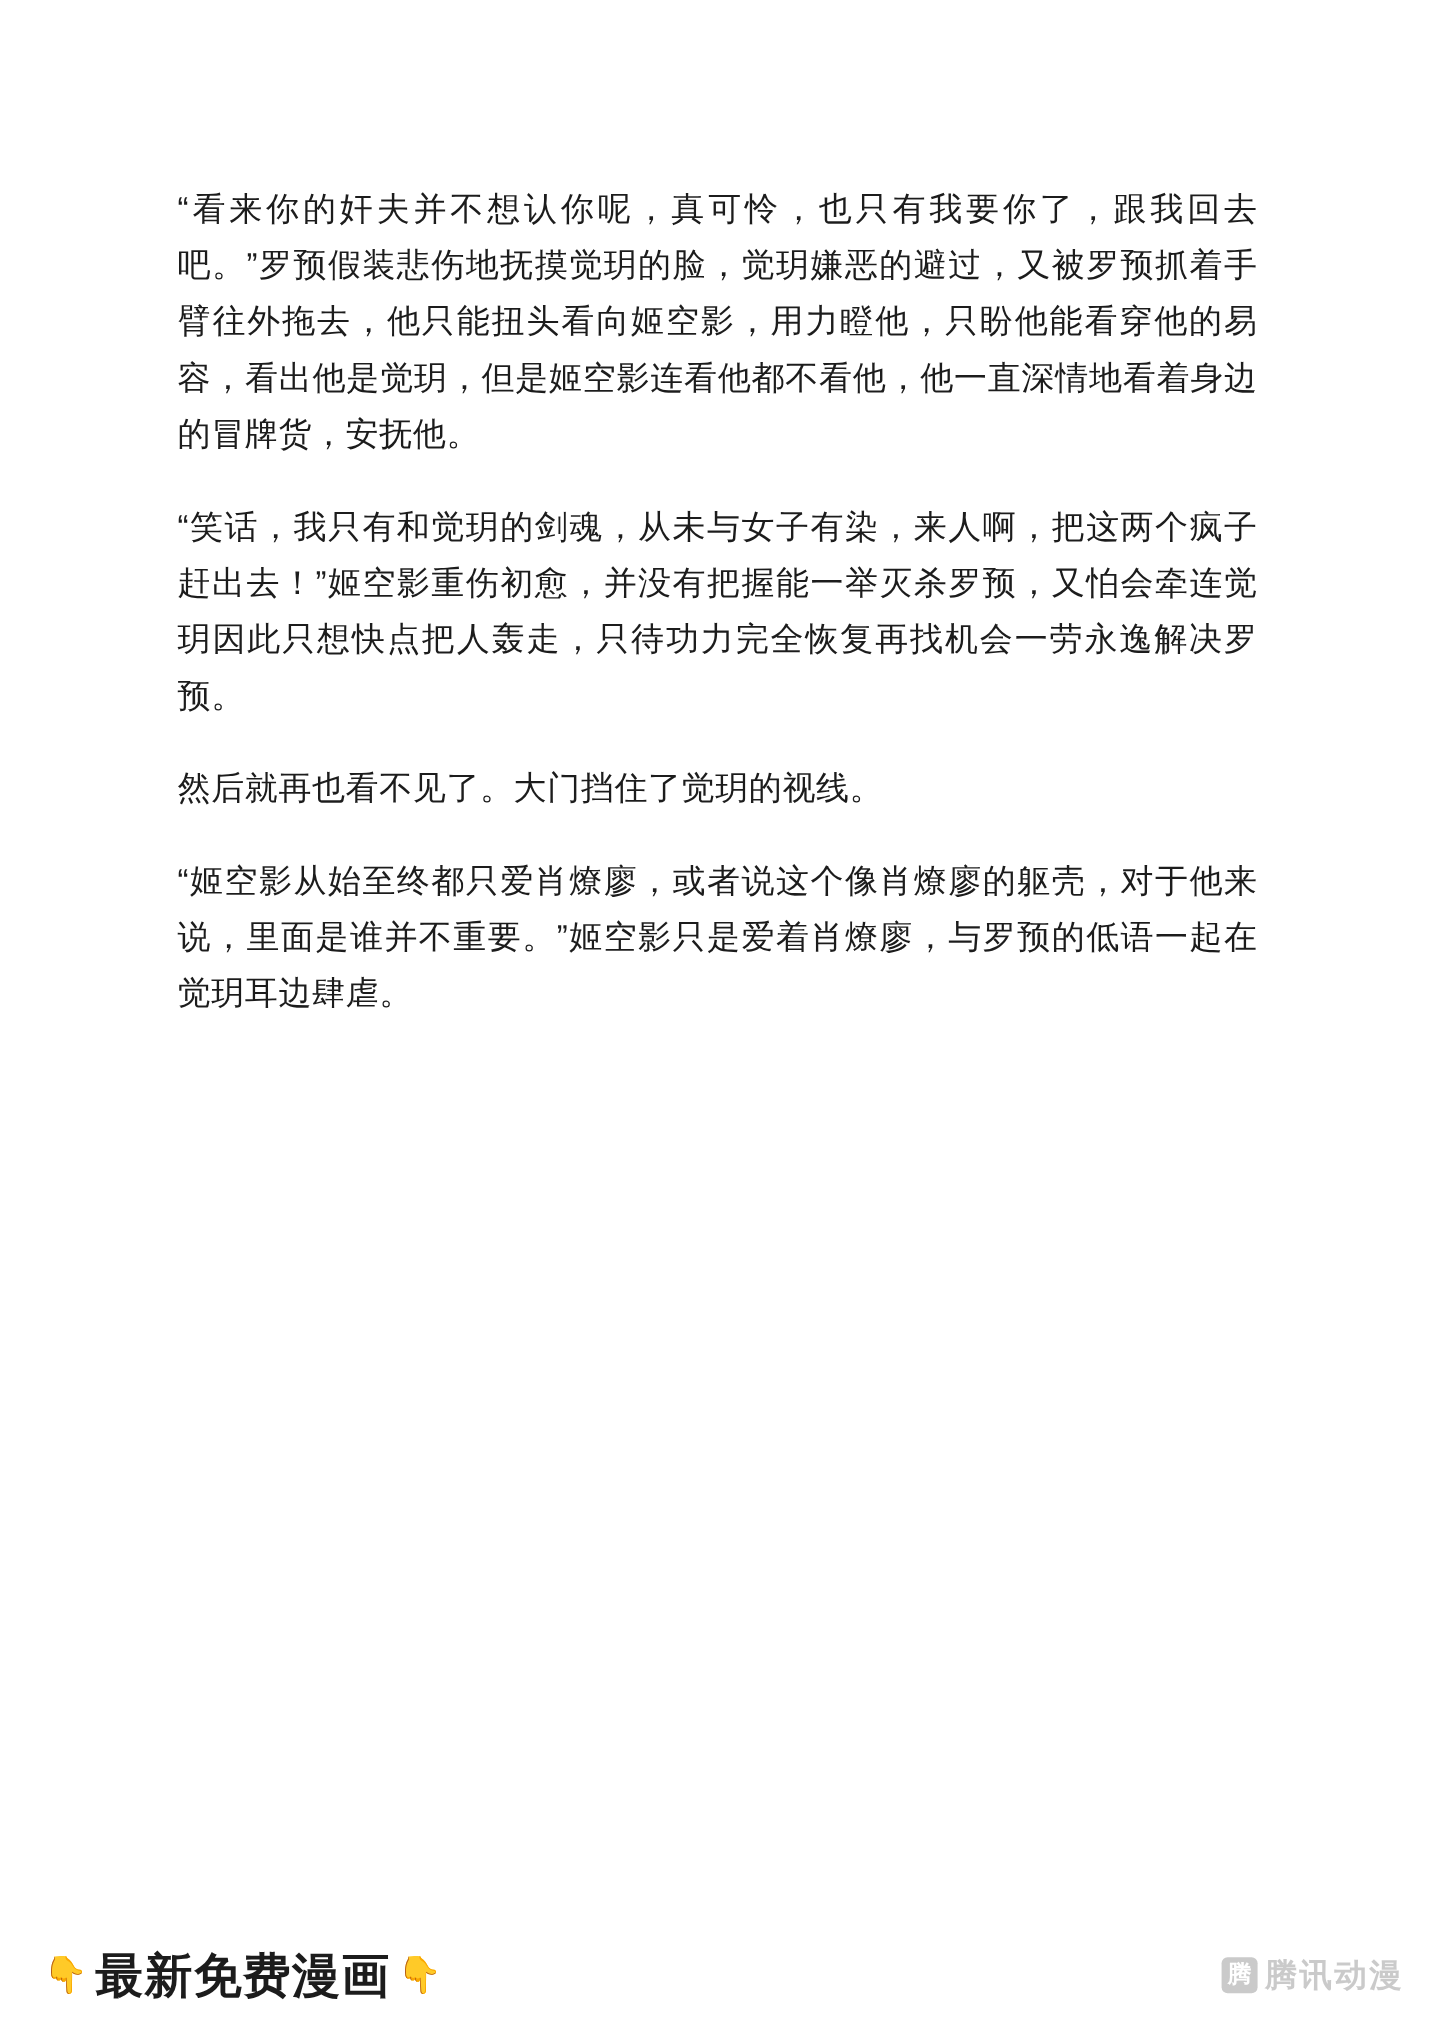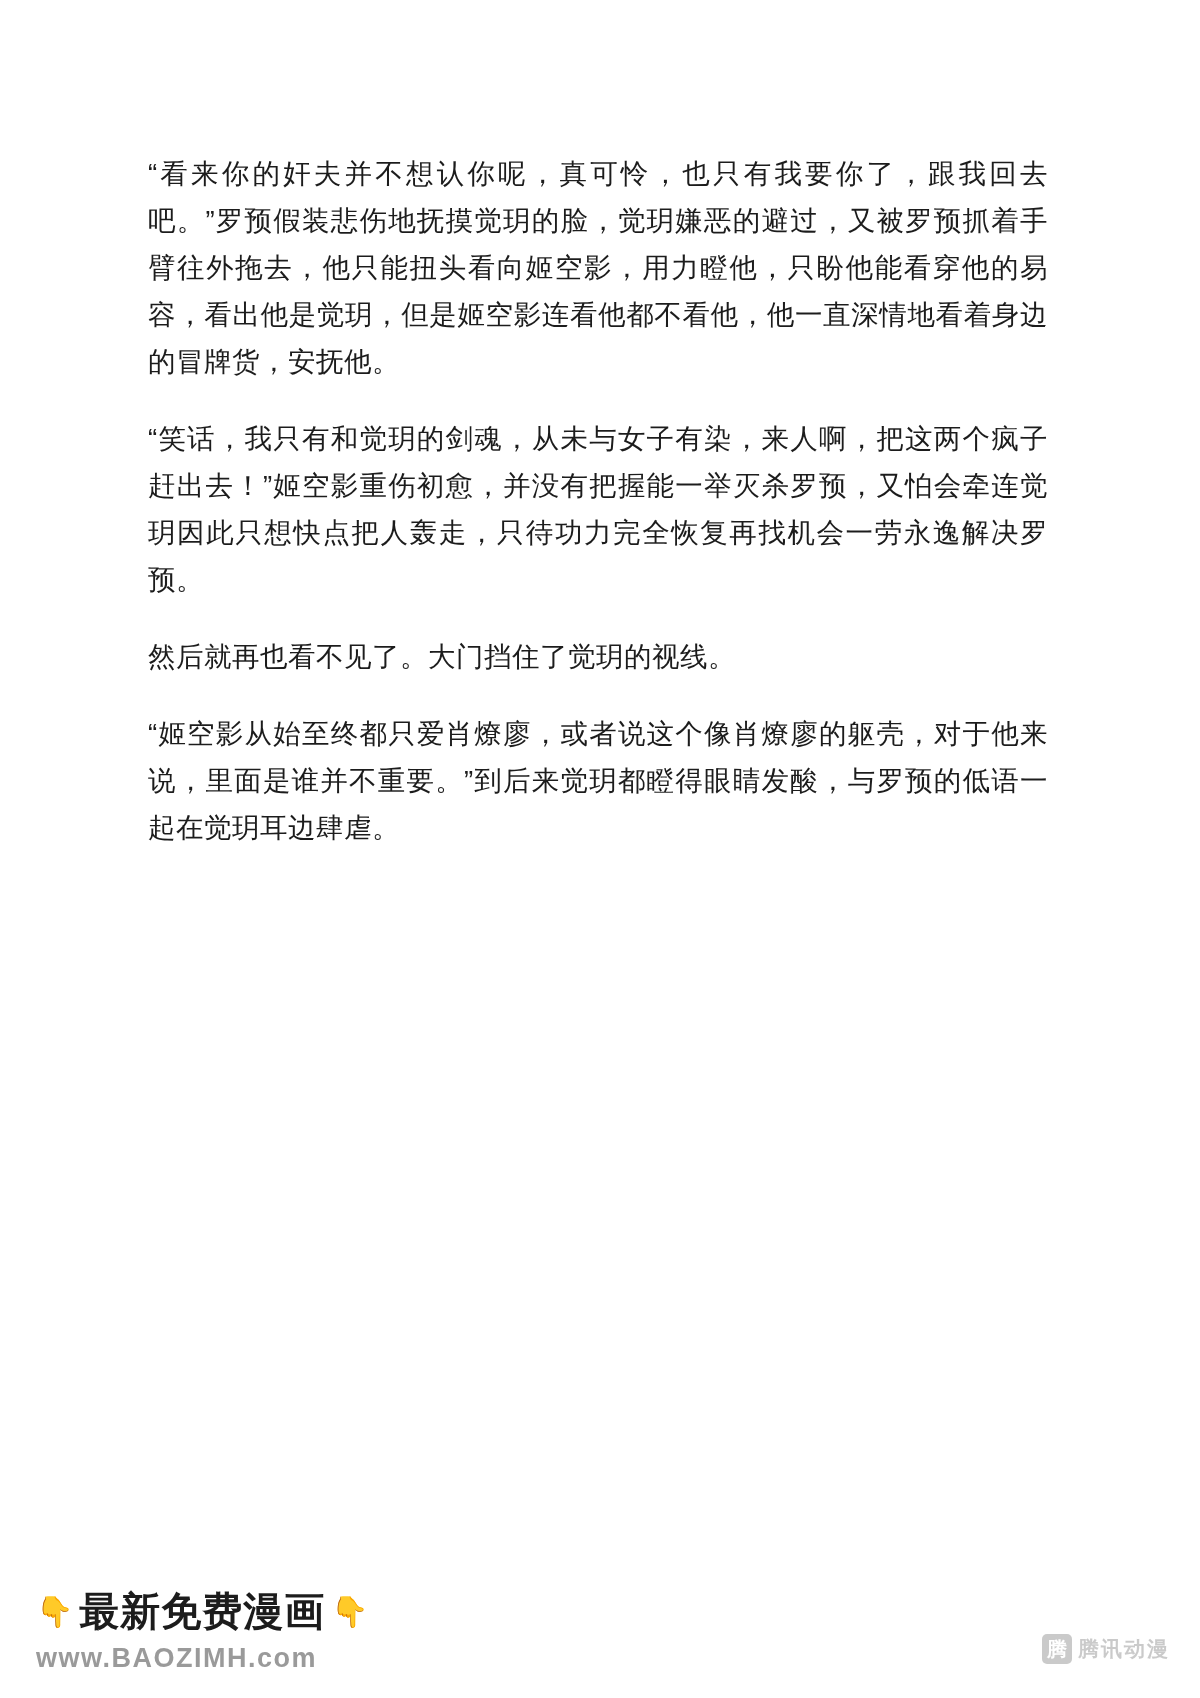--- a/index.html
+++ b/index.html
@@ -95,47 +95,46 @@
     height: 30px;
     border-radius: 5px;
     background: #111;
     color: #fff;
     font-size: 20px;
     line-height: 30px;
     text-align: center;
     font-weight: bold;
   }
   .wm-right-text {
-    font-size: 21px;
+    font-size: 27px;
     font-weight: bold;
     color: #111;
     letter-spacing: 2px;
   }
 </style>
 </head>
 <body>
 
 <div class="page">
 
   <div class="content">
     <p class="para">“看来你的奸夫并不想认你呢，真可怜，也只有我要你了，跟我回去吧。”罗预假装悲伤地抚摸觉玥的脸，觉玥嫌恶的避过，又被罗预抓着手臂往外拖去，他只能扭头看向姬空影，用力瞪他，只盼他能看穿他的易容，看出他是觉玥，但是姬空影连看他都不看他，他一直深情地看着身边的冒牌货，安抚他。</p>
     <p class="para">“笑话，我只有和觉玥的剑魂，从未与女子有染，来人啊，把这两个疯子赶出去！”姬空影重伤初愈，并没有把握能一举灭杀罗预，又怕会牵连觉玥因此只想快点把人轰走，只待功力完全恢复再找机会一劳永逸解决罗预。</p>
     <p class="para">然后就再也看不见了。大门挡住了觉玥的视线。</p>
-    <p class="para gap-large">“姬空影从始至终都只爱肖燎廖，或者说这个像肖燎廖的躯壳，对于他来说，里面是谁并不重要。”到后来觉玥都瞪得眼睛发酸，与罗预的低语一起在觉玥耳边肆虐。</p>
+    <p class="para gap-large">“姬空影从始至终都只爱肖燎廖，或者说这个像肖燎廖的躯壳，对于他来说，里面是谁并不重要。”姬空影只是爱着肖燎廖，与罗预的低语一起在觉玥耳边肆虐。</p>
   </div>
 
   <div class="footer">
 
     <div class="watermark-left">
       <div class="wm-row">
         <span class="hand">👇</span>
         <span class="wm-title">最新免费漫画</span>
         <span class="hand">👇</span>
       </div>
-      <div class="wm-url">www.BAOZIMH.com</div>
     </div>
 
     <div class="watermark-right">
       <span class="wm-badge">腾</span>
       <span class="wm-right-text">腾讯动漫</span>
     </div>
 
   </div>
 
 </div>

